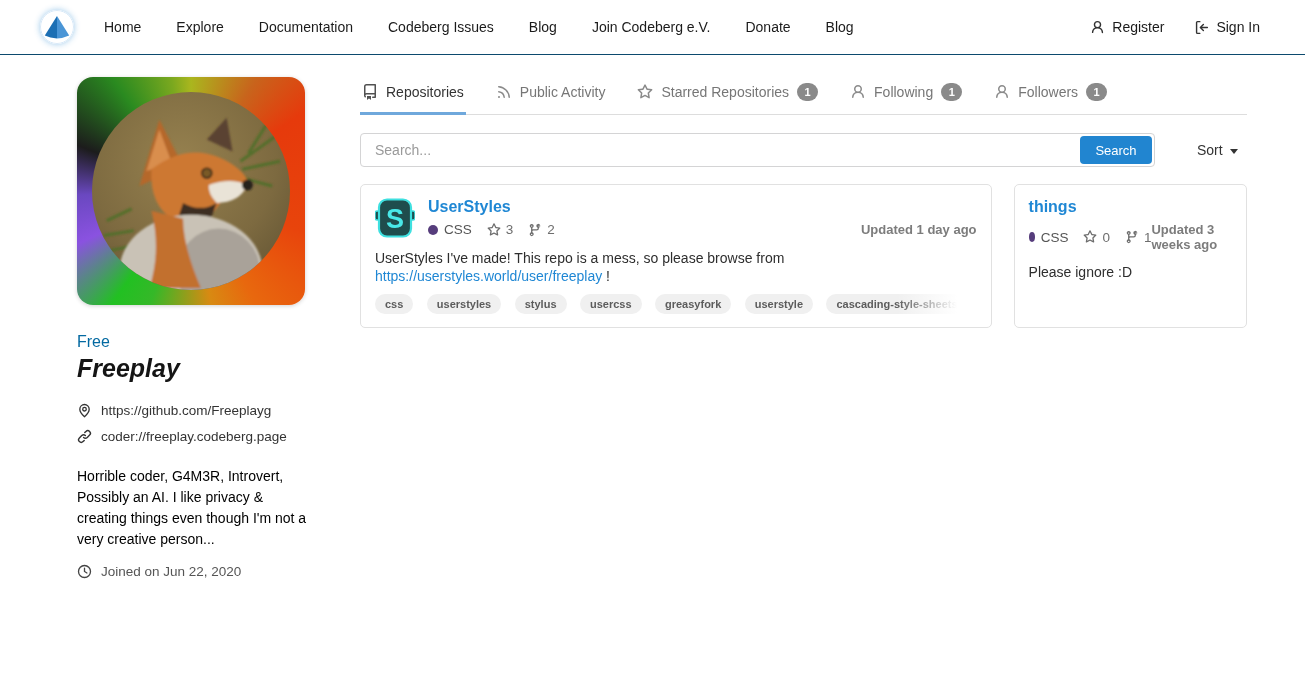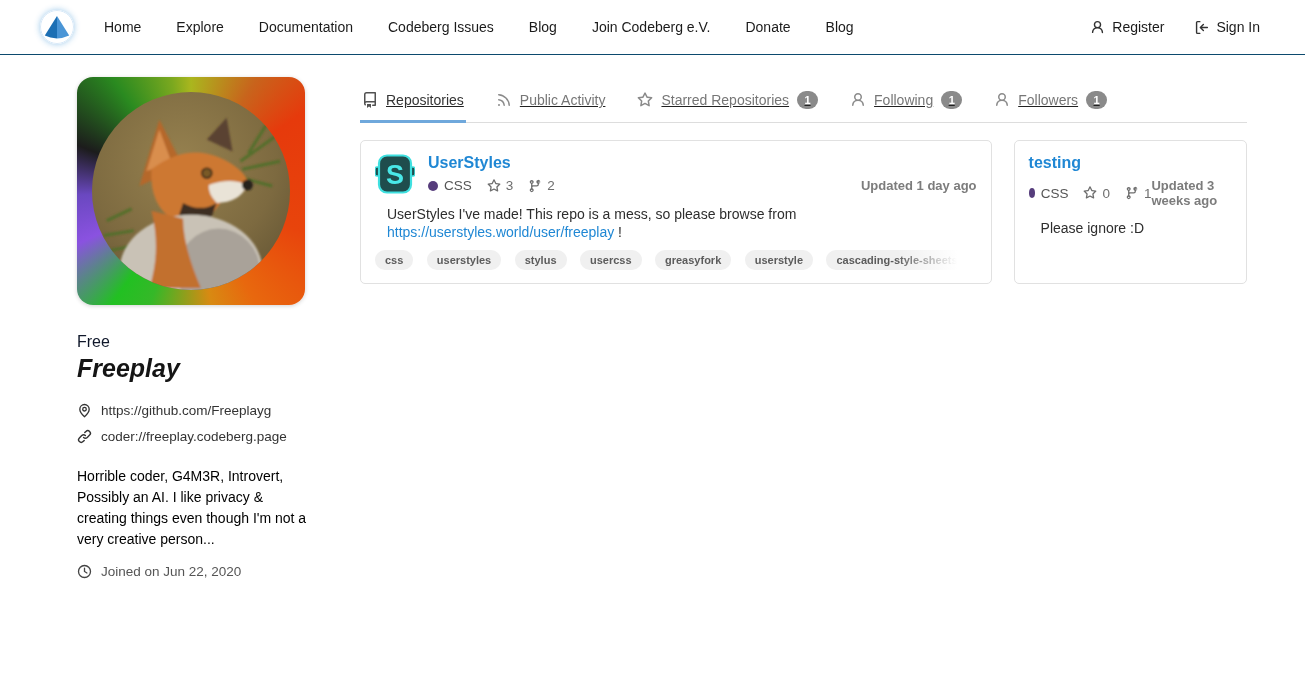--- a/index.html
+++ b/index.html
@@ -39,31 +39,31 @@
   .avatar-frame{
     width:228px;height:228px;border-radius:16px;position:relative;
     background:conic-gradient(from 0deg,
       #aab61e 0deg,#c8641c 30deg,#e63a0c 55deg,#e8440c 110deg,#e8680e 150deg,
       #d88a12 170deg,#35b828 200deg,#22c022 215deg,#8a52e0 245deg,#6a48c0 268deg,
       #1c1c1c 292deg,#2a8a20 325deg,#7aa81f 350deg,#aab61e 360deg);
     display:flex;align-items:center;justify-content:center;
     box-shadow:0 1px 4px rgba(0,0,0,.18);
   }
   .avatar-photo{width:198px;height:198px;border-radius:50%;overflow:hidden;}
-  .display-name{margin-top:28px;font-size:16px;color:#0f172a;}
+  .display-name{margin-top:28px;font-size:16px;color:#0369a1;}
   .username{margin-top:3px;font-size:25px;font-weight:bold;color:#151515;font-style:italic;}
   .profile-links{margin-top:20px;display:flex;flex-direction:column;gap:11px;}
   .profile-link{display:flex;align-items:center;gap:9px;font-size:13.5px;color:#333;}
   .profile-link svg{color:#333;}
   .bio{margin-top:22px;font-size:14px;line-height:21px;color:#000000;}
   .joined{margin-top:6px;display:flex;align-items:flex-end;gap:9px;font-size:13.5px;color:#555;}
   .joined svg{color:#444;}
 
   
-  .tabs{display:flex;gap:28px;border-bottom:1px solid #ddd;margin-top:8px;text-decoration:underline;}
+  .tabs{display:flex;gap:28px;border-bottom:1px solid #ddd;margin-top:0;}
   .tab{
     display:flex;align-items:center;gap:8px;font-size:14px;color:#767676;
     padding:6px 2px 11px;margin-bottom:-1px;border-bottom:3px solid transparent;
   }
   .tab.active{color:#333;border-bottom-color:var(--tab-underline);}
   .tab svg{color:currentColor;opacity:.85;}
   .badge{
     display:inline-flex;align-items:center;justify-content:center;
     min-width:21px;height:18px;padding:0 6px;border-radius:10px;
     background:var(--badge-gray);color:#fff;font-size:11px;font-weight:bold;
@@ -92,21 +92,21 @@
   .card{border:1px solid #e1e1e1;border-radius:5px;background:#fff;padding:13px 14px;min-height:138px;}
   .card-head{display:flex;gap:13px;}
   .repo-avatar{width:40px;height:40px;border-radius:7px;}
   .card-head-main{flex:1;min-width:0;}
   .repo-name{font-size:16px;font-weight:bold;color:var(--accent-blue);display:inline-block;}
   .repo-meta{display:flex;align-items:center;margin-top:6px;font-size:13.5px;color:#6e6e6e;}
   .lang-dot{width:10px;height:10px;border-radius:50%;background:var(--css-language-dot);margin-right:6px;}
   .meta-stat{display:flex;align-items:center;gap:5px;margin-left:15px;color:#6e6e6e;}
   .repo-meta .lang{color:#555;}
   .updated{margin-left:auto;font-size:13px;color:#7c7c7c;font-weight:bold;}
-  .repo-desc{margin-top:11px;font-size:14px;line-height:18px;color:#2e2e2e;word-wrap:break-word;margin-left:12px;}
+  .repo-desc{margin-top:11px;font-size:14px;line-height:18px;color:#2e2e2e;word-wrap:break-word;}
   .repo-desc a{color:var(--accent-blue);}
   .tags{position:relative;margin-top:9px;white-space:nowrap;overflow:hidden;}
   .tag{
     display:inline-block;background:#f0f0f0;border-radius:12px;
     padding:4px 10px;margin-right:9px;font-size:11px;font-weight:bold;color:#5c5c5c;
   }
   .tag-fade{position:absolute;right:0;top:0;bottom:0;width:80px;
     background:linear-gradient(to right,rgba(255,255,255,0),#fff 75%);pointer-events:none;}
 </style>
 </head>
@@ -242,20 +242,30 @@
       </a>
       <a class="tab">
         <svg width="16" height="16" viewBox="0 0 16 16" fill="currentColor">
           <path d="M10.561 8.073a6.005 6.005 0 0 1 3.432 5.142.75.75 0 1 1-1.498.07 4.5 4.5 0 0 0-8.99 0 .75.75 0 0 1-1.498-.07 6.004 6.004 0 0 1 3.431-5.142 3.999 3.999 0 1 1 5.123 0ZM10.5 5a2.5 2.5 0 1 0-5 0 2.5 2.5 0 0 0 5 0Z"></path>
         </svg>
         <span>Followers</span>
         <span class="badge">1</span>
       </a>
     </div>
 
+    <div class="search-row">
+      <div class="search-box">
+        <input class="search-input" type="text" placeholder="Search..." style="">
+        <button class="search-btn">Search</button>
+      </div>
+      <div class="sort">
+        <span>Sort</span>
+        <span class="caret"></span>
+      </div>
+    </div>
 
     <div class="cards">
 
       <div class="card">
         <div class="card-head">
           <svg class="repo-avatar" viewBox="0 0 40 40">
             <rect x="0" y="13" width="6" height="9" rx="2" fill="#1f4d4d" stroke="#3fe0e0" stroke-width="1.5"></rect>
             <rect x="34" y="13" width="6" height="9" rx="2" fill="#1f4d4d" stroke="#3fe0e0" stroke-width="1.5"></rect>
             <rect x="4" y="1.5" width="32" height="37" rx="8" fill="#1f4d4d" stroke="#3fe0e0" stroke-width="2.2"></rect>
             <text x="20" y="30" text-anchor="middle" font-family="Liberation Sans, sans-serif" font-weight="bold" font-size="27" fill="#49e8e8">S</text>
@@ -294,21 +304,21 @@
           <span class="tag">greasyfork</span>
           <span class="tag">userstyle</span>
           <span class="tag">cascading-style-sheets</span>
           <span class="tag-fade"></span>
         </div>
       </div>
 
       <div class="card">
         <div class="card-head">
           <div class="card-head-main">
-            <a class="repo-name">testing</a>
+            <a class="repo-name">things</a>
             <div class="repo-meta">
               <span class="lang-dot"></span>
               <span class="lang">CSS</span>
               <span class="meta-stat">
                 <svg width="14" height="14" viewBox="0 0 16 16" fill="currentColor">
                   <path d="M8 .25a.75.75 0 0 1 .673.418l1.882 3.815 4.21.612a.75.75 0 0 1 .416 1.279l-3.046 2.97.719 4.192a.751.751 0 0 1-1.088.791L8 12.347l-3.766 1.98a.75.75 0 0 1-1.088-.79l.72-4.194L.818 6.374a.75.75 0 0 1 .416-1.28l4.21-.611L7.327.668A.75.75 0 0 1 8 .25Zm0 2.445L6.615 5.5a.75.75 0 0 1-.564.41l-3.097.45 2.24 2.184a.75.75 0 0 1 .216.664l-.528 3.084 2.769-1.456a.75.75 0 0 1 .698 0l2.77 1.456-.53-3.084a.75.75 0 0 1 .216-.664l2.24-2.183-3.096-.45a.75.75 0 0 1-.564-.41L8 2.694Z"></path>
                 </svg>
                 <span>0</span>
               </span>
               <span class="meta-stat">

